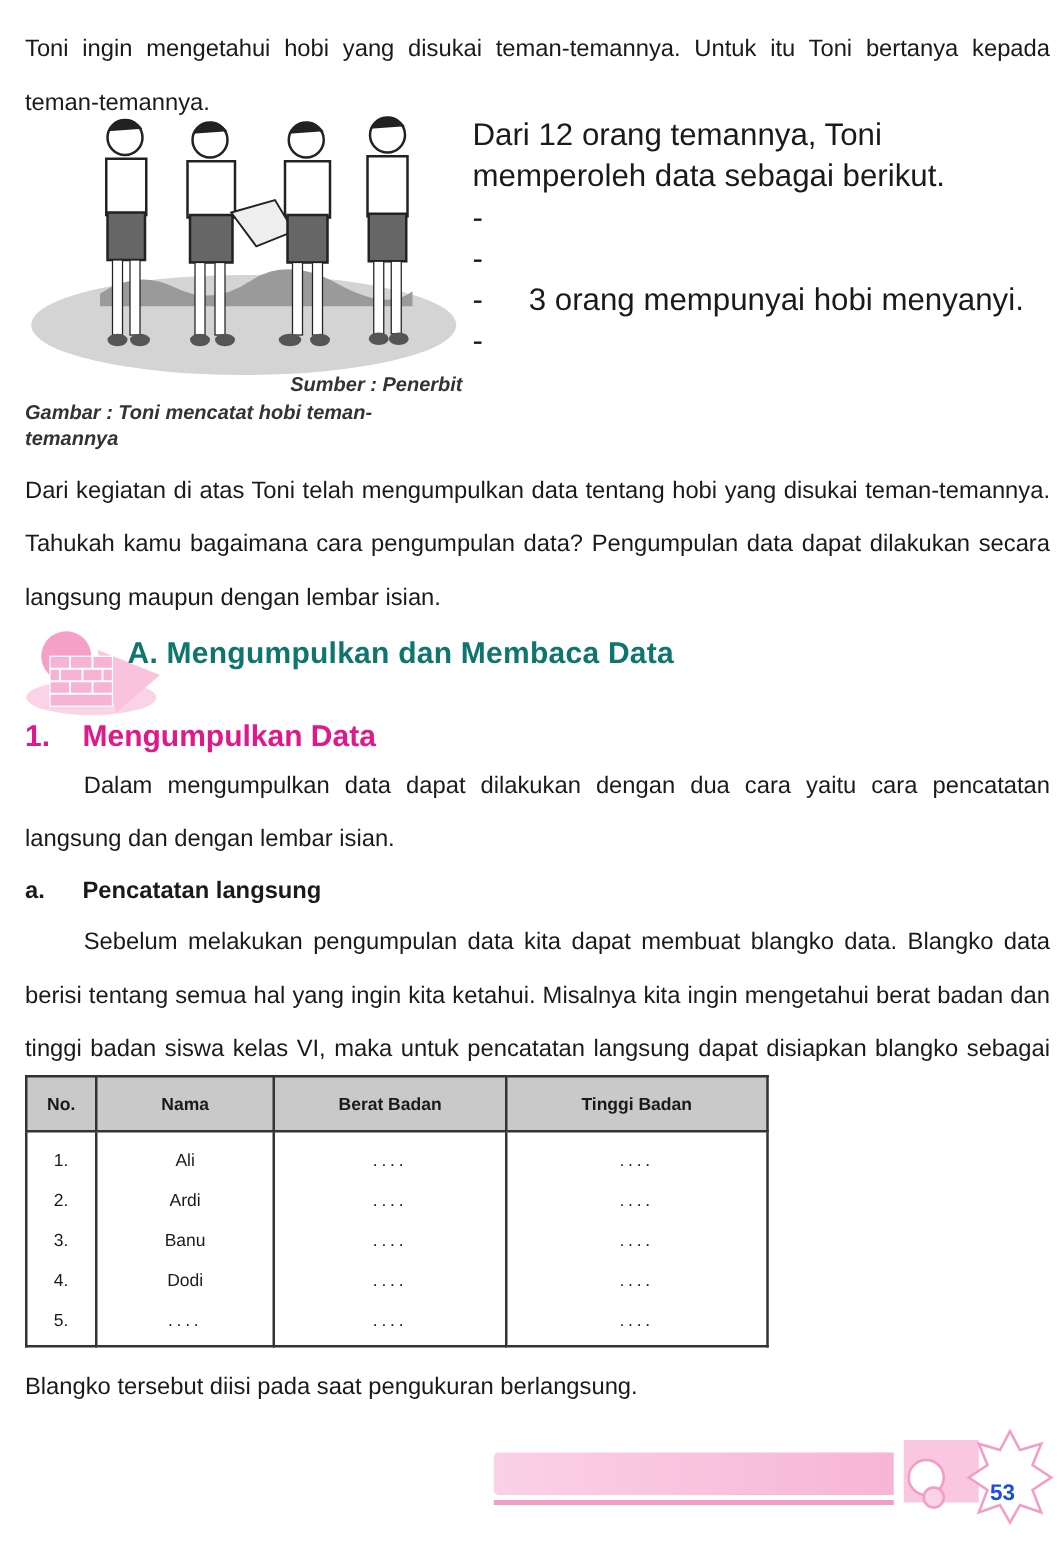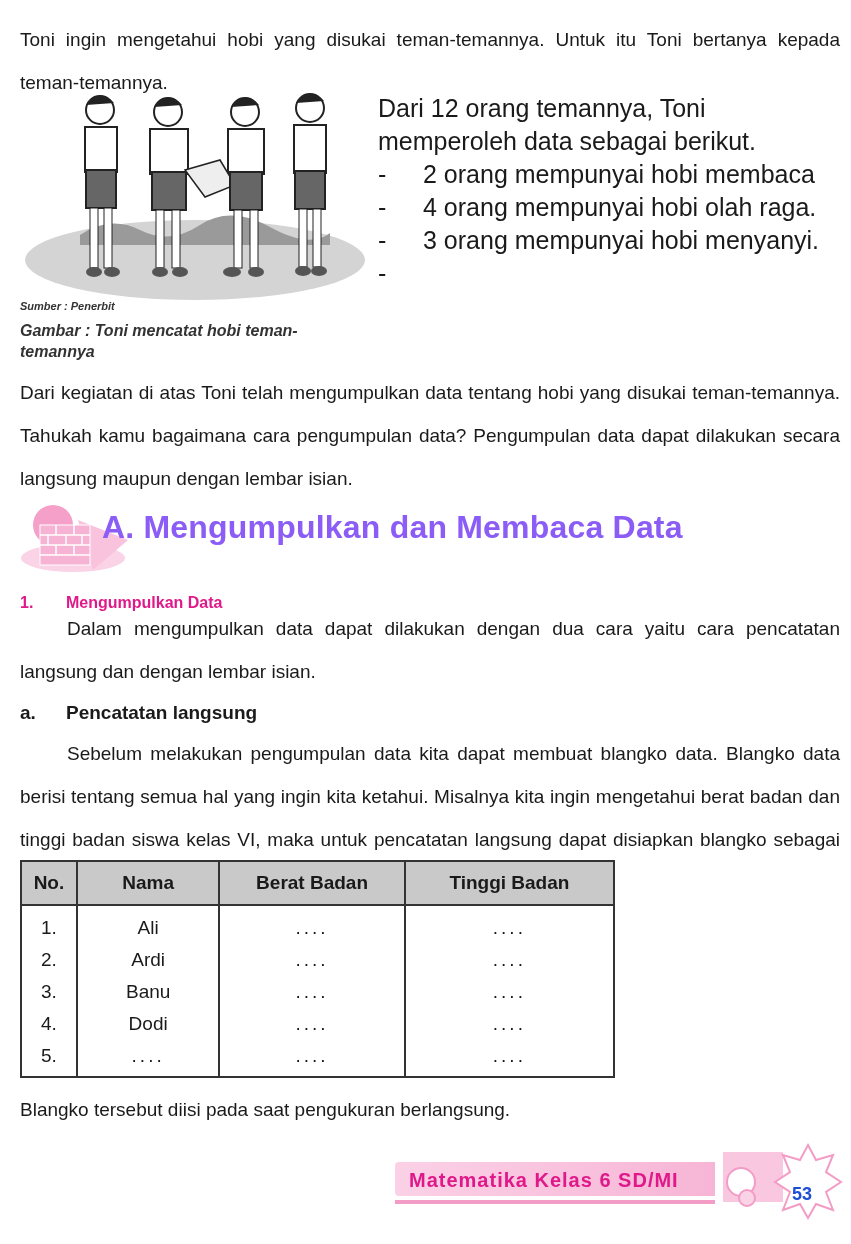--- a/index.html
+++ b/index.html
@@ -2,39 +2,39 @@
 <html><head>
 <meta charset="utf-8">
 <style>
   html, body { margin: 0; padding: 0; background: #ffffff; }
   body { width: 851px; height: 1244px; position: relative; overflow: hidden;
          font-family: "Liberation Sans", sans-serif; color: #1a1a1a; }
   .p { position: absolute; font-size: 19px; line-height: 43px; }
   .just { text-align: justify; text-align-last: left; }
   .intro { left: 20px; top: 18px; width: 820px; }
   .fig { position: absolute; left: 20px; top: 85px; width: 350px; height: 225px; }
-  .src { position: absolute; left: 20px; top: 300px; width: 350px; text-align: left;
-         font-weight: bold; font-style: italic; font-size: 11px; color: #333; }
+  .src { position: absolute; left: 20px; top: 300px; width: 350px; text-align: right;
+         font-weight: bold; font-style: italic; font-size: 16px; color: #333; }
   .cap { position: absolute; left: 20px; top: 320px; width: 350px;
          font-weight: bold; font-style: italic; font-size: 16px; line-height: 21px; color: #333; }
   .side { position: absolute; left: 378px; top: 92px; width: 465px; font-size: 25px; line-height: 33px; }
   .side .li { display: flex; }
   .side .dash { width: 45px; }
   .para2 { left: 20px; top: 371px; width: 820px; }
   .sec-icon { position: absolute; left: 18px; top: 500px; width: 120px; height: 75px; }
-  .sec-title { position: absolute; left: 102px; top: 509px; font-size: 32px; font-weight: bold;
-               color: #8b5cf6; letter-spacing: 0.2px; }
-  .sub1 { position: absolute; left: 20px; top: 576px; font-size: 16px; font-weight: bold; color: #e0198a; margin-top: 18px; }
+  .sec-title { position: absolute; left: 102px; top: 509px; font-size: 24px; font-weight: bold;
+               color: #0f766e; letter-spacing: 0.2px; }
+  .sub1 { position: absolute; left: 20px; top: 576px; font-size: 24px; font-weight: bold; color: #e0198a; }
   .sub1 .num { display: inline-block; width: 46px; }
   .para3 { left: 20px; top: 607px; width: 820px; text-indent: 47px; }
   .suba { position: absolute; left: 20px; top: 702px; font-size: 19px; font-weight: bold; color: #1a1a1a; }
   .suba .num { display: inline-block; width: 46px; }
   .para4 { left: 20px; top: 732px; width: 820px; text-indent: 47px; }
   table.blangko { position: absolute; left: 20px; top: 860px; width: 595px;
-                  border-collapse: collapse; font-size: 19px; }
+                  border-collapse: collapse; font-size: 14px; }
   table.blangko th { background: #c9c9c9; font-weight: bold; height: 42px;
                      border: 2px solid #333; padding: 0; text-align: center; }
   table.blangko td { border-left: 2px solid #333; border-right: 2px solid #333;
                      text-align: center; height: 32px; padding: 0; }
   table.blangko tr.first td { padding-top: 6px; }
   table.blangko tr.last td { border-bottom: 2px solid #333; padding-bottom: 4px; }
   .dots { letter-spacing: 3px; }
   .para5 { left: 20px; top: 1088px; }
   .footer { position: absolute; left: 395px; top: 1140px; width: 450px; height: 80px; }
   .footer-band { position: absolute; left: 0; top: 22px; width: 320px; height: 34px;
@@ -97,25 +97,23 @@
     </g>
   </svg>
 </div>
 <div class="src">Sumber : Penerbit</div>
 <div class="cap">Gambar : Toni mencatat hobi teman-temannya</div>
 
 <div class="side">
   <div>Dari 12 orang temannya, Toni memperoleh data sebagai berikut.</div>
   <div class="li">
       <span class="dash">-</span>
-      <span>2 orang mempunyai hobi membaca</span>
-    </div>
-  <div class="li">
-      <span class="dash">-</span>
-      <span>4 orang mempunyai hobi olah raga.</span>
+    </div>
+  <div class="li">
+      <span class="dash">-</span>
     </div>
   <div class="li">
       <span class="dash">-</span>
       <span>3 orang mempunyai hobi menyanyi.</span>
     </div>
   <div class="li">
       <span class="dash">-</span>
     </div>
 </div>
 
@@ -200,21 +198,20 @@
         <td class="dots">....</td>
     </tr>
   </tbody>
 </table>
 
 <div class="p para5">Blangko tersebut diisi pada saat pengukuran berlangsung.</div>
 
 <div class="footer">
   <div class="footer-band"></div>
   <div class="footer-line"></div>
-  <div class="footer-text">Matematika Kelas 6 SD/MI</div>
   <svg style="position:absolute;left:318px;top:0" width="130" height="80" viewBox="0 0 130 80">
     <rect x="10" y="12" width="60" height="50" fill="#f9c8e0"></rect>
     <circle cx="28" cy="42" r="14" fill="#fff" stroke="#f29cc6" stroke-width="2"></circle>
     <circle cx="34" cy="58" r="8" fill="#fbd3e7" stroke="#f29cc6" stroke-width="2"></circle>
     <polygon points="95,5 103,20 120,15 113,32 128,42 113,52 120,70 103,64 95,78 87,64 70,70 77,52 62,42 77,32 70,15 87,20" fill="#fff" stroke="#f29cc6" stroke-width="2"></polygon>
   </svg>
   <div class="page-num">53</div>
 </div>
 
 </body></html>

